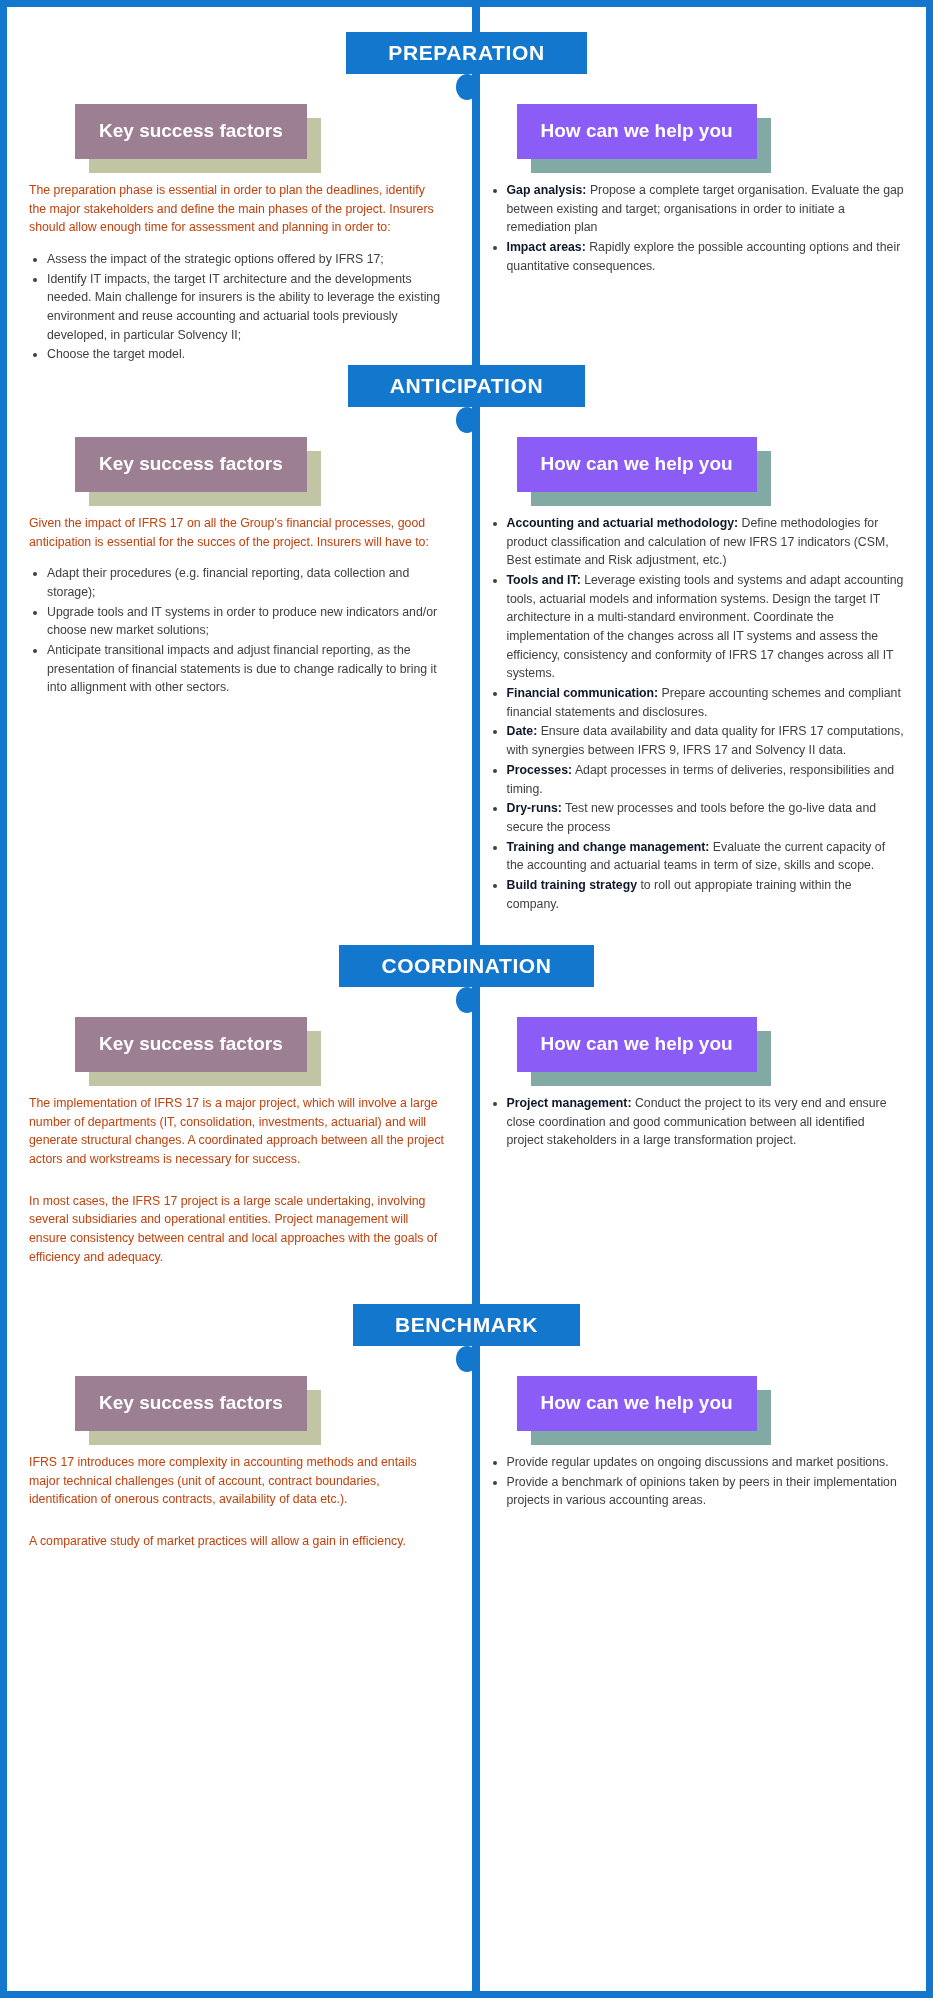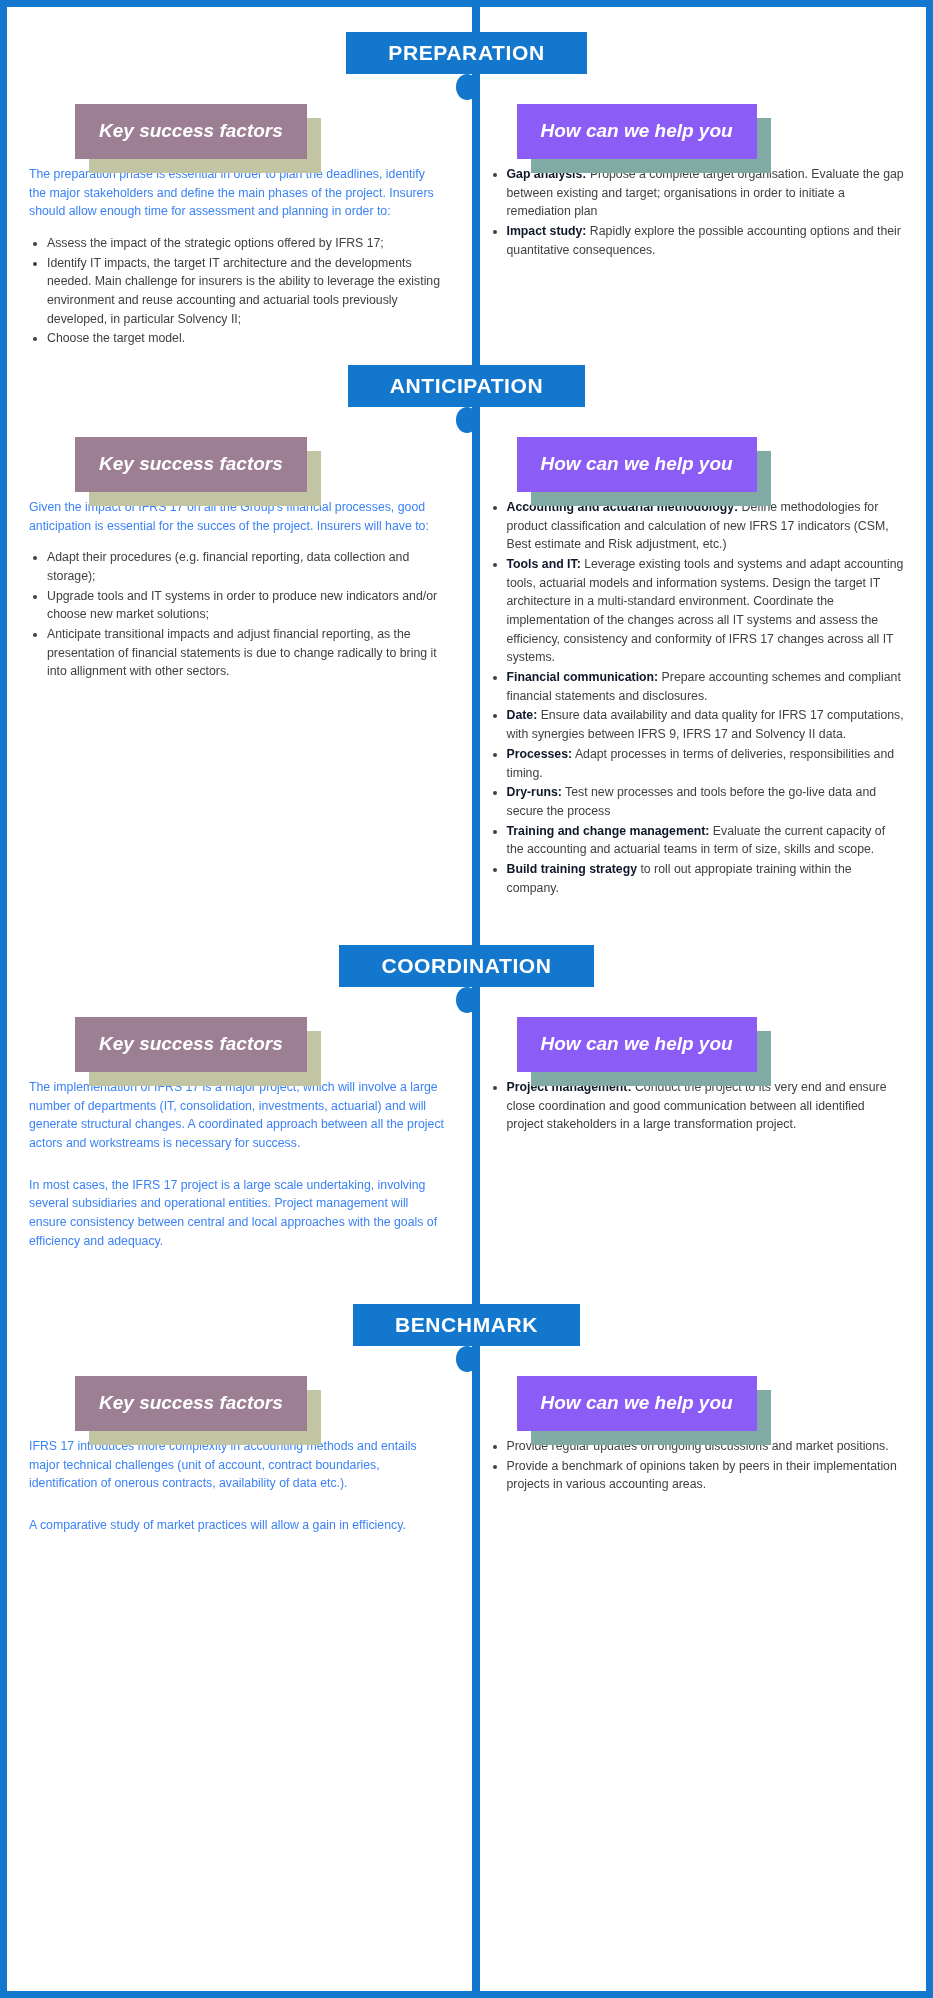--- a/index.html
+++ b/index.html
@@ -79,22 +79,21 @@
     border-radius: 50%;
     background: #1277cd;
     z-index: 3;
   }
 
   
   .card-head {
     position: relative;
     display: inline-block;
     margin-top: 24px;
-    margin-bottom: 4px;
-    font-style: italic;
+    margin-bottom: 20px;
   }
   .card-head .shadow {
     position: absolute;
     left: 14px;
     top: 14px;
     width: 100%;
     height: 100%;
     z-index: 0;
   }
   .card-head .front {
@@ -112,21 +111,21 @@
   .card-help .front  { background: #8b5cf6; }
   .card-help .shadow { background: #82aaa4; }
 
   .card-head-left  { margin-left: 46px; }
   .card-head-right { margin-left: 28px; }
 
   
   .body-text {
     font-size: 12.3px;
     line-height: 1.52;
-    color: #3b82f6;
+    color: #c2410c;
     margin: 0 0 13px 0;
   }
   ul.bullets {
     margin: 0 0 13px 0;
     padding-left: 18px;
     font-size: 12.3px;
     line-height: 1.52;
     color: #404040;
   }
   ul.bullets li { margin-bottom: 1px; }
@@ -173,21 +172,21 @@
         <div class="block" style="position: absolute; left: 22px; right: 22px; top: 1345px;"><div class="card-head card-ksf card-head-left"><div class="shadow"></div><div class="front">Key success factors</div></div><div class="section-body">
             <p class="body-text">IFRS 17 introduces more complexity in accounting methods and entails major technical challenges (unit of account, contract boundaries, identification of onerous contracts, availability of data etc.).</p>
             <div class="spacer"></div>
             <p class="body-text">A comparative study of market practices will allow a gain in efficiency.</p>
           </div></div>
       </div>
     <div class="col col-right" id="col-right" style="position: relative;">
         <div class="block" style="position: absolute; left: 22px; right: 22px; top: 73px;"><div class="card-head card-help card-head-right"><div class="shadow"></div><div class="front">How can we help you</div></div><div class="section-body">
             <ul class="bullets">
               <li><b>Gap analysis:</b><span> Propose a complete target organisation. Evaluate the gap between existing and target; organisations in order to initiate a remediation plan</span></li>
-              <li><b>Impact study:</b><span> Rapidly explore the possible accounting options and their quantitative consequences.</span></li>
+              <li><b>Impact areas:</b><span> Rapidly explore the possible accounting options and their quantitative consequences.</span></li>
             </ul>
           </div></div>
         <div class="block" style="position: absolute; left: 22px; right: 22px; top: 406px;"><div class="card-head card-help card-head-right"><div class="shadow"></div><div class="front">How can we help you</div></div><div class="section-body">
             <ul class="bullets">
               <li><b>Accounting and actuarial methodology:</b><span> Define methodologies for product classification and calculation of new IFRS 17 indicators (CSM, Best estimate and Risk adjustment, etc.)</span></li>
               <li><b>Tools and IT:</b><span> Leverage existing tools and systems and adapt accounting tools, actuarial models and information systems. Design the target IT architecture in a multi-standard environment. Coordinate the implementation of the changes across all IT systems and assess the efficiency, consistency and conformity of IFRS 17 changes across all IT systems.</span></li>
               <li><b>Financial communication:</b><span> Prepare accounting schemes and compliant financial statements and disclosures.</span></li>
               <li><b>Date:</b><span> Ensure data availability and data quality for IFRS 17 computations, with synergies between IFRS 9, IFRS 17 and Solvency II data.</span></li>
               <li><b>Processes:</b><span> Adapt processes in terms of deliveries, responsibilities and timing.</span></li>
               <li><b>Dry-runs:</b><span> Test new processes and tools before the go-live data and secure the process</span></li>

